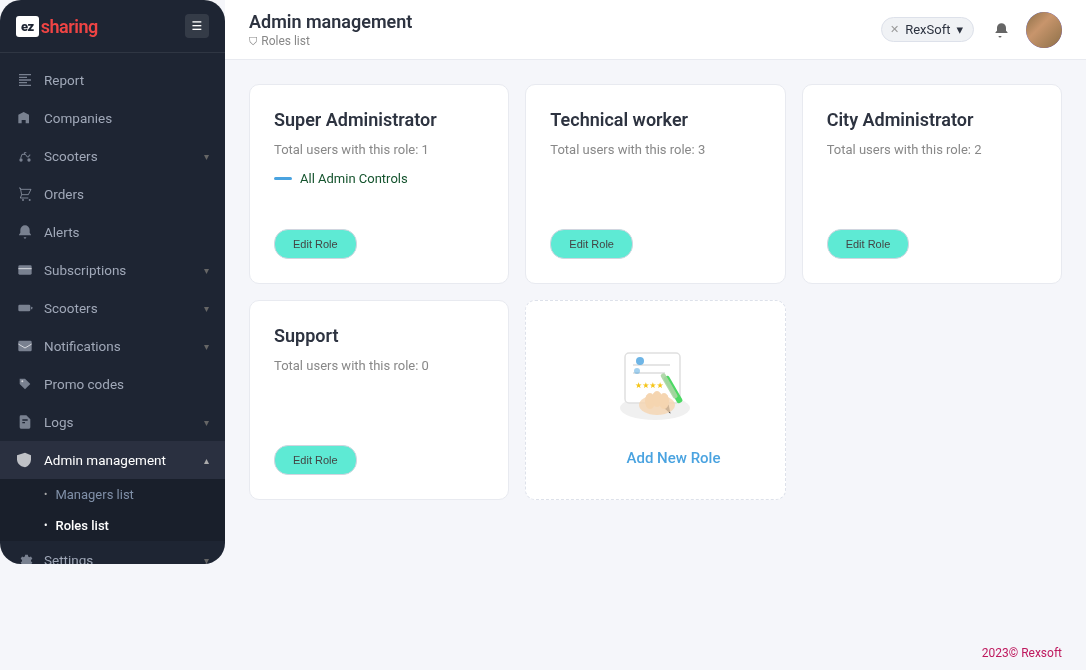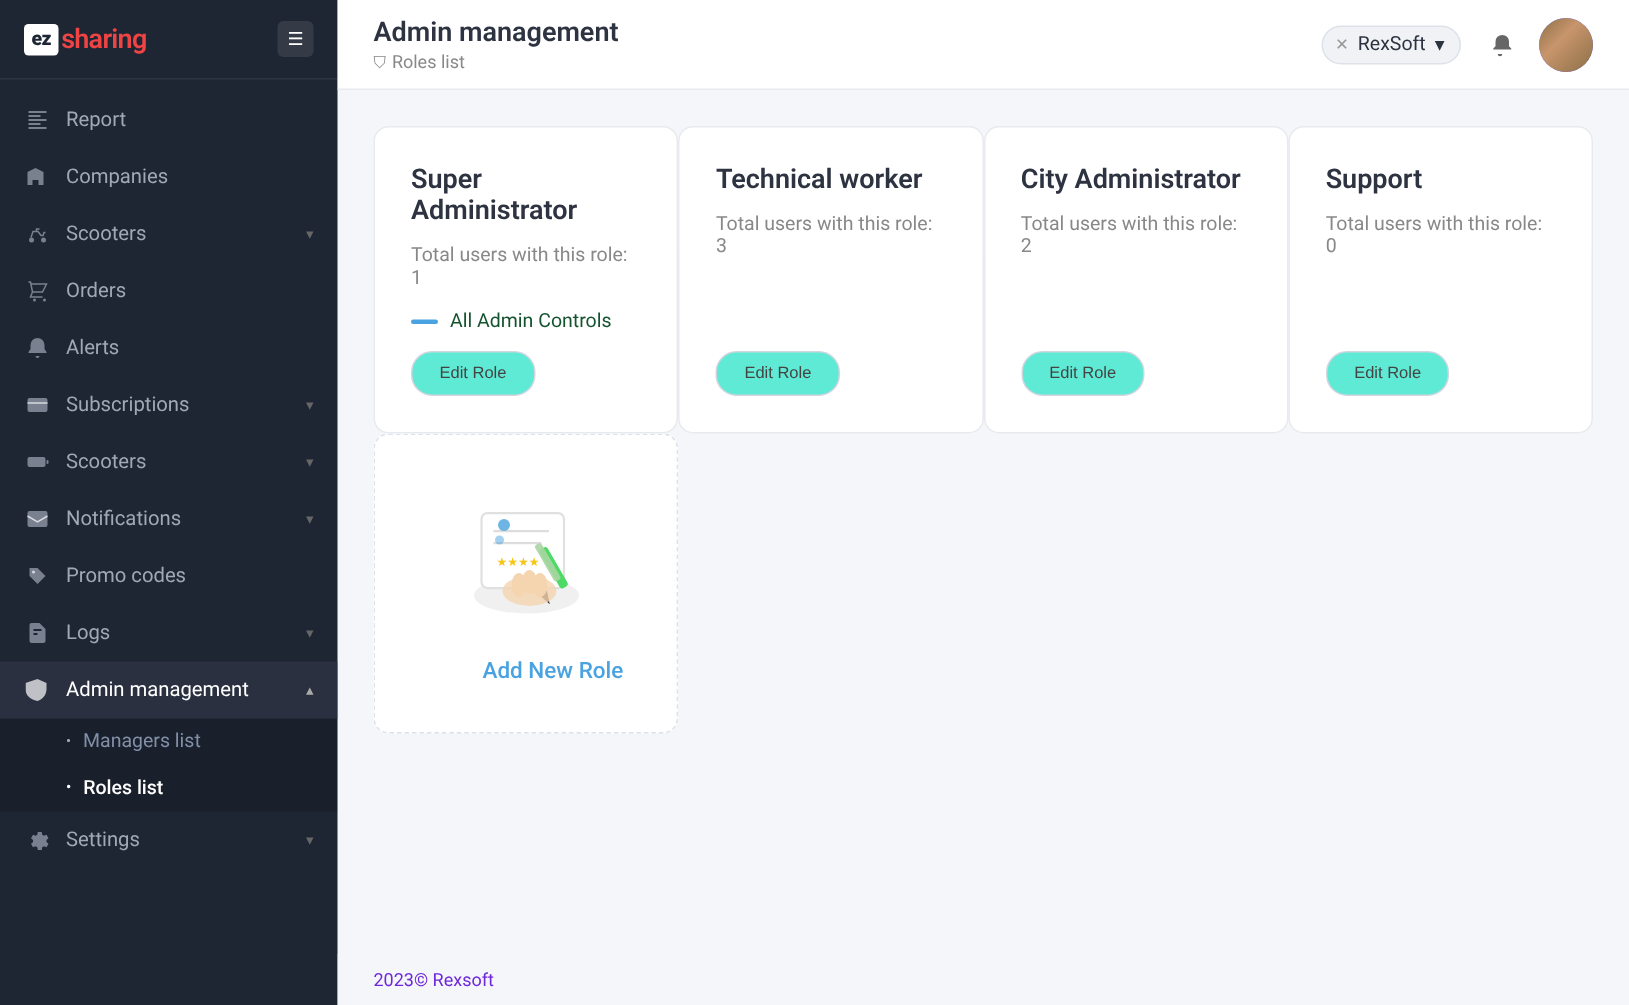--- a/index.html
+++ b/index.html
@@ -6,22 +6,23 @@
     body { font-family: -apple-system, BlinkMacSystemFont, 'Segoe UI', Roboto, sans-serif; display: flex; height: 670px; width: 1086px; overflow: hidden; background: #f5f6fa; }
 
     
     .sidebar {
       width: 225px;
       min-width: 225px;
       background: #1e2533;
       color: #fff;
       display: flex;
       flex-direction: column;
-      height: 670px;
+      height: 564px;
       overflow-y: auto;
+      border-radius: 21px;
     }
     .sidebar-logo {
       padding: 14px 16px;
       display: flex;
       align-items: center;
       border-bottom: 1px solid rgba(255,255,255,0.08);
     }
     .logo-box {
       background: #fff;
       color: #1e2533;
@@ -187,21 +188,22 @@
 
     
     .content {
       flex: 1;
       overflow-y: auto;
       padding: 24px;
     }
 
     .roles-grid {
       display: grid;
-      grid-template-columns: repeat(4, 1fr);
+      grid-template-columns: repeat(3, 1fr);
+      gap: 16px;
     }
 
     .role-card {
       background: #fff;
       border-radius: 10px;
       padding: 24px;
       border: 1px solid #e8eaf0;
       display: flex;
       flex-direction: column;
       min-height: 200px;
@@ -264,22 +266,23 @@
       font-size: 15px;
       color: #4aa3e0;
       font-weight: 500;
       margin-left: 36px;
     }
 
     
     .footer {
       padding: 10px 24px;
       font-size: 12px;
-      color: #6d28d9;
+      color: #be185d;
       background: #f5f6fa;
+      text-align: right;
     }
 
     
     svg { fill: currentColor; }
   </style>
 </head>
 <body>
 
 <aside class="sidebar">
   <div class="sidebar-logo">

